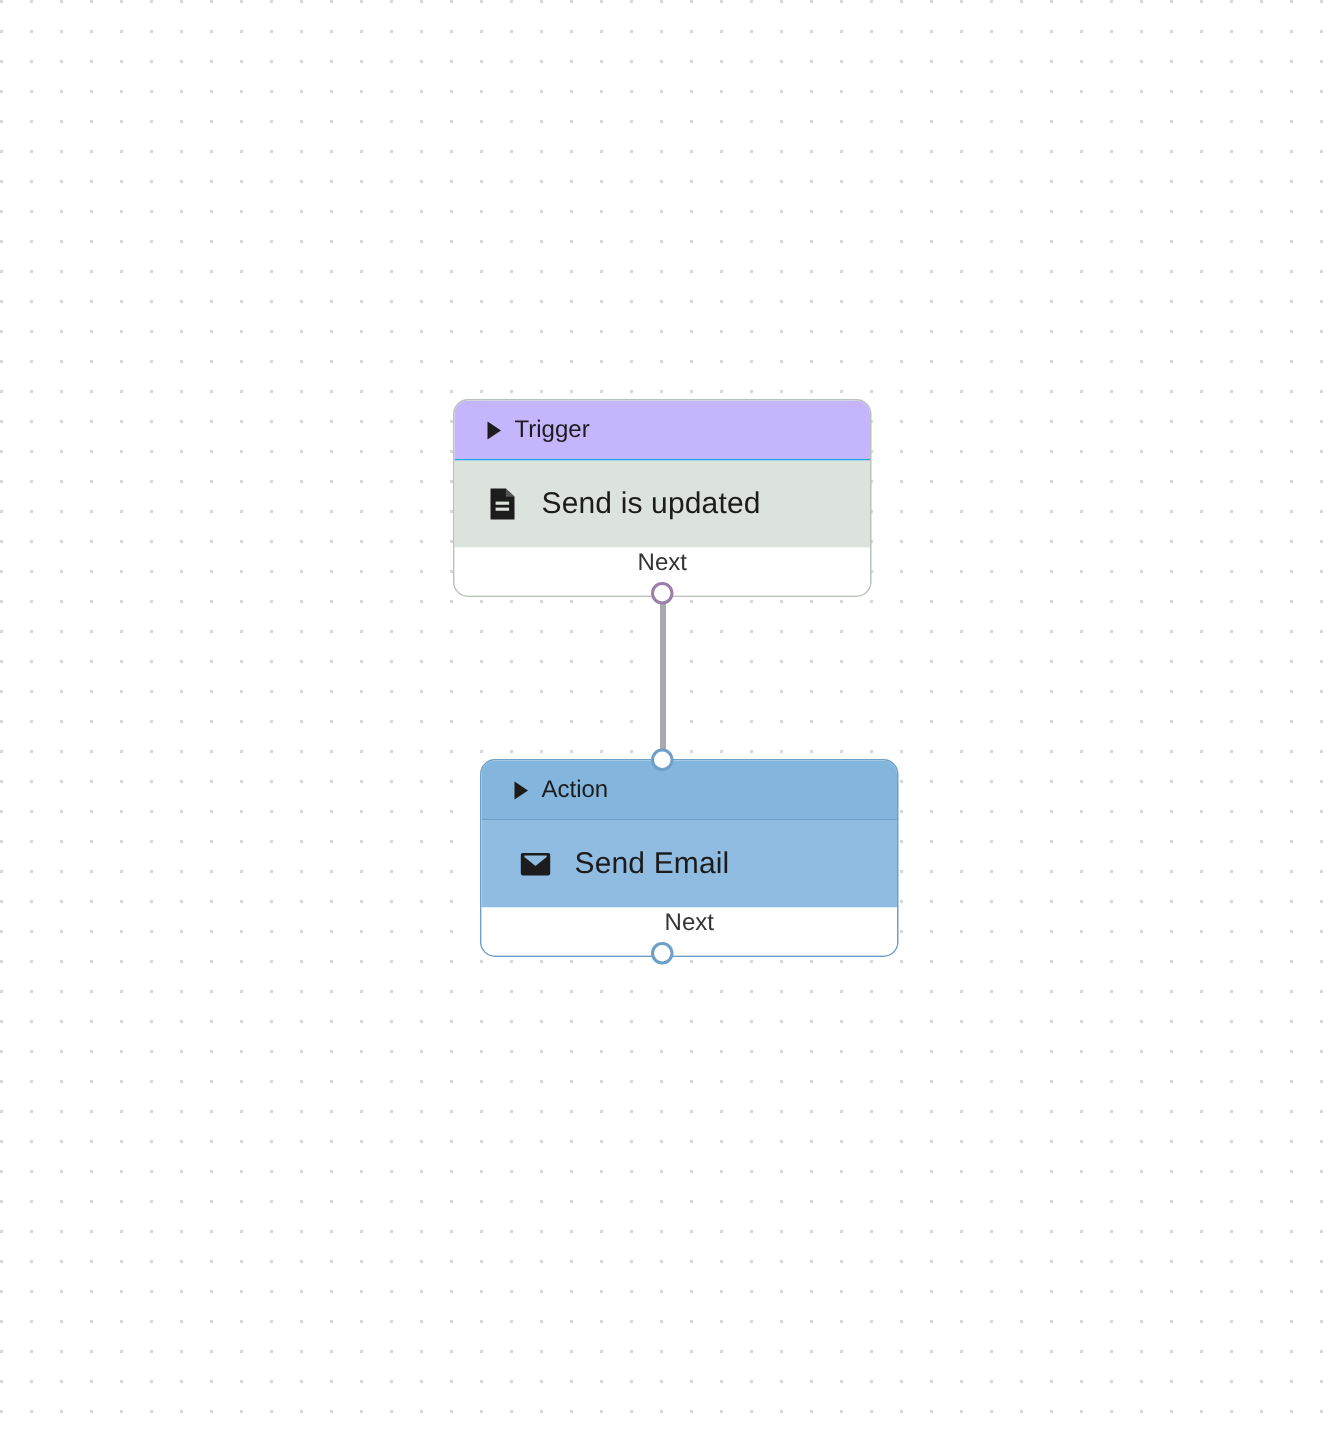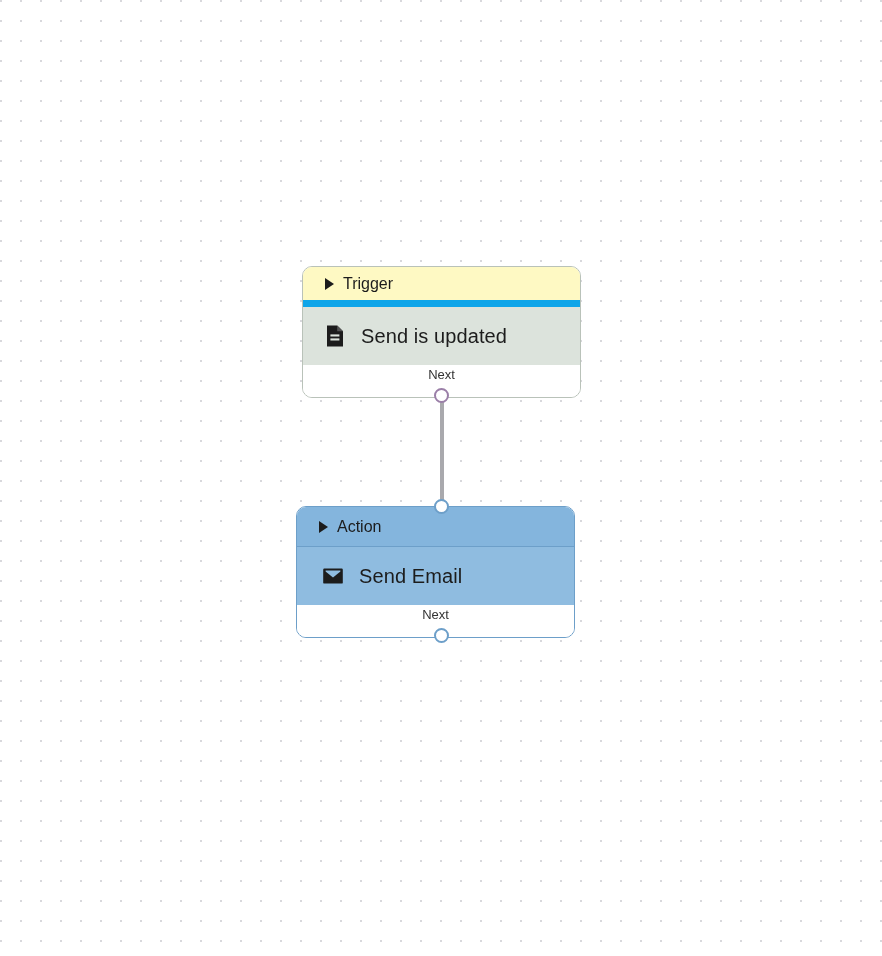--- a/index.html
+++ b/index.html
@@ -60,22 +60,22 @@
   .node-header {
     display: flex;
     align-items: center;
     box-sizing: border-box;
     height: 40px;
     padding-left: 22px;
     font-size: 16px;
     color: #1c1c1c;
   }
   .node-trigger .node-header {
-    background-color: #fef9c3;
-    border-bottom: 7px solid #0ea5e9;
+    background-color: #c4b5fd;
+    border-bottom: 1px solid #0ea5e9;
   }
   .node-action .node-header {
     background-color: #84b5dd;
     border-bottom: 1px solid #6d9fc9;
   }
 
   .caret {
     display: inline-block;
     width: 0;
     height: 0;
@@ -112,21 +112,21 @@
   .node-footer {
     box-sizing: border-box;
     height: 32px;
     background-color: #ffffff;
     display: flex;
     align-items: flex-start;
     justify-content: center;
     padding-top: 2px;
   }
   .footer-label {
-    font-size: 13px;
+    font-size: 16px;
     color: #333333;
   }
 </style>
 </head>
 <body>
 
 <div id="canvas">
 
   <div class="connector-line" style="left:440px; top:396px; height:110px;"></div>
 
@@ -147,21 +147,21 @@
       <span class="node-label">Send is updated</span>
     </div>
 
     <div class="node-footer">
       <span class="footer-label">Next</span>
     </div>
   </div>
 
   <div class="port port-purple" style="left:434px; top:388px;"></div>
 
-  <div class="node node-action" style="left:296px; top:506px; width:279px;">
+  <div class="node node-action" style="left:320px; top:506px; width:279px;">
 
     <div class="node-header">
       <span class="caret"></span>
       <span>Action</span>
     </div>
 
     <div class="node-body">
       <svg class="node-icon" viewBox="0 0 24 24">
         <rect x="2.2" y="4.6" width="19.6" height="15" rx="1.2" fill="#1c1c1c"></rect>
         <path d="M4.6 7.4 L12 13.4 L19.4 7.4 L19.4 6.4 L4.6 6.4 Z" fill="#8fbce0"></path>

